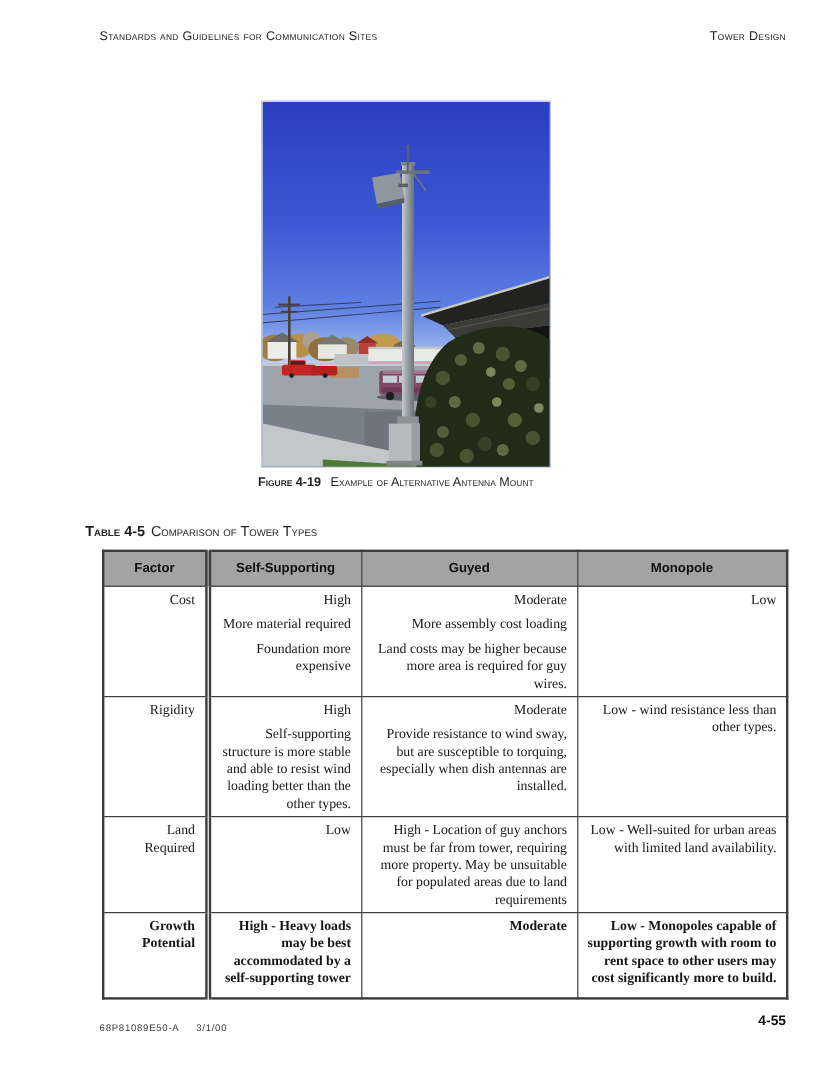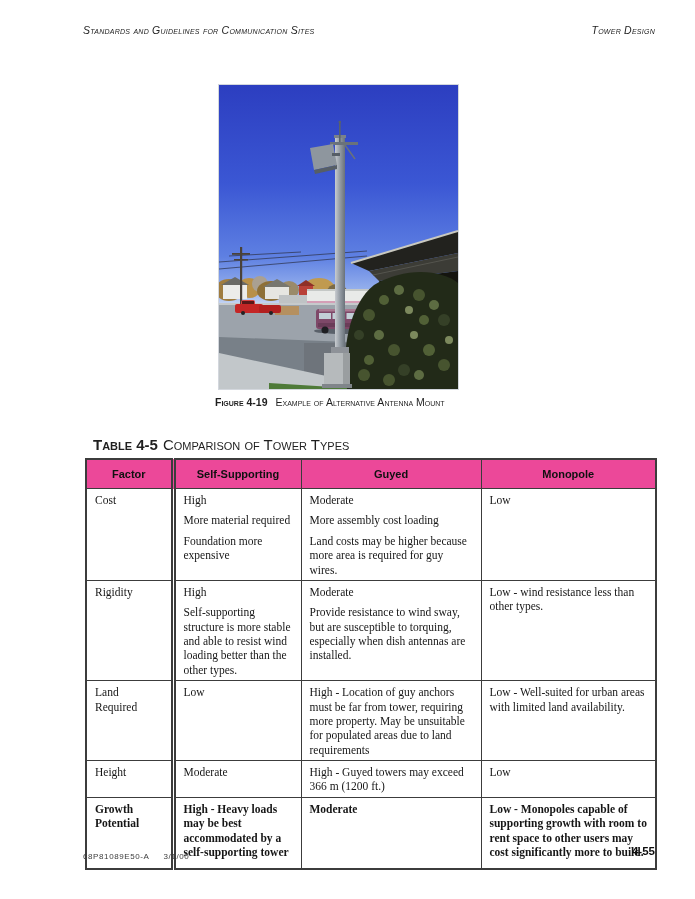--- a/index.html
+++ b/index.html
@@ -3,51 +3,51 @@
 <meta charset="utf-8">
 <style>
   html,body{margin:0;padding:0;}
   body{
     width:695px;height:899px;background:#ffffff;position:relative;overflow:hidden;
     font-family:"Liberation Sans", sans-serif;color:#1c1c1c;
   }
   .running-header{
     position:absolute;left:83px;top:24px;width:572px;
     display:flex;justify-content:space-between;align-items:baseline;
-    font-size:10.5px;font-variant:small-caps;letter-spacing:0.25px;color:#222;font-style:italic;
+    font-size:10.5px;font-variant:small-caps;letter-spacing:0.25px;color:#222;
   }
   .photo-frame{
     position:absolute;left:218px;top:84px;width:239px;height:304px;
     border:1px solid #d3d7dd;background:#3b57d4;
   }
   .photo-frame svg{display:block;width:100%;height:100%;}
   .figure-caption{
     position:absolute;left:215px;top:396px;
     font-size:10.5px;font-variant:small-caps;color:#1f1f1f;white-space:nowrap;
   }
   .figure-caption .fig-label{font-weight:bold;margin-right:8px;}
   .table-title{
-    position:absolute;left:93px;top:436px;
-    font-size:15px;font-variant:small-caps;color:#1f1f1f;white-space:nowrap;text-align:right;
+    position:absolute;left:71px;top:436px;
+    font-size:12px;font-variant:small-caps;color:#1f1f1f;white-space:nowrap;text-align:right;
   }
   .table-title .tbl-label{font-weight:bold;margin-right:5px;}
   table.cmp{
     position:absolute;left:85px;top:458px;width:570px;
     border-collapse:collapse;table-layout:fixed;
     border:2px solid #3c3c3c;
   }
   table.cmp th, table.cmp td{border:1.5px solid #3c3c3c;}
   table.cmp th:first-child, table.cmp td:first-child{border-right:5px double #3c3c3c;}
   table.cmp th{
-    background:#ec4899;height:26px;
+    background:#a3a3a3;height:26px;
     font-size:11px;font-weight:bold;color:#101010;text-align:center;vertical-align:middle;
   }
   table.cmp td{
     font-family:"Liberation Serif", serif;font-size:11.5px;line-height:1.25;color:#161616;
-    vertical-align:top;padding:4px 8px 3px 8px;
+    vertical-align:top;padding:4px 8px 3px 8px;text-align:right;
   }
   table.cmp td p{margin:0 0 6px 0;}
   table.cmp td p:last-child{margin-bottom:0;}
   .footer-left{
     position:absolute;left:83px;top:852px;
     font-size:8px;letter-spacing:0.6px;color:#3c3c3c;
   }
   .footer-left span{margin-right:14px;}
   .footer-right{
     position:absolute;right:40px;top:845px;
@@ -262,34 +262,20 @@
         <td>
           <p>Low</p>
         </td>
         <td>
           <p>High - Location of guy anchors must be far from tower, requiring more property. May be unsuitable for populated areas due to land requirements</p>
         </td>
         <td>
           <p>Low - Well-suited for urban areas with limited land availability.</p>
         </td>
       </tr>
-      <tr style="height: 37px;">
-        <td>
-          <p>Height</p>
-        </td>
-        <td>
-          <p>Moderate</p>
-        </td>
-        <td>
-          <p>High - Guyed towers may exceed 366 m (1200 ft.)</p>
-        </td>
-        <td>
-          <p>Low</p>
-        </td>
-      </tr>
       <tr style="height: 71px; font-weight: bold;">
         <td>
           <p>Growth Potential</p>
         </td>
         <td>
           <p>High - Heavy loads may be best accommodated by a self-supporting tower</p>
         </td>
         <td>
           <p>Moderate</p>
         </td>

